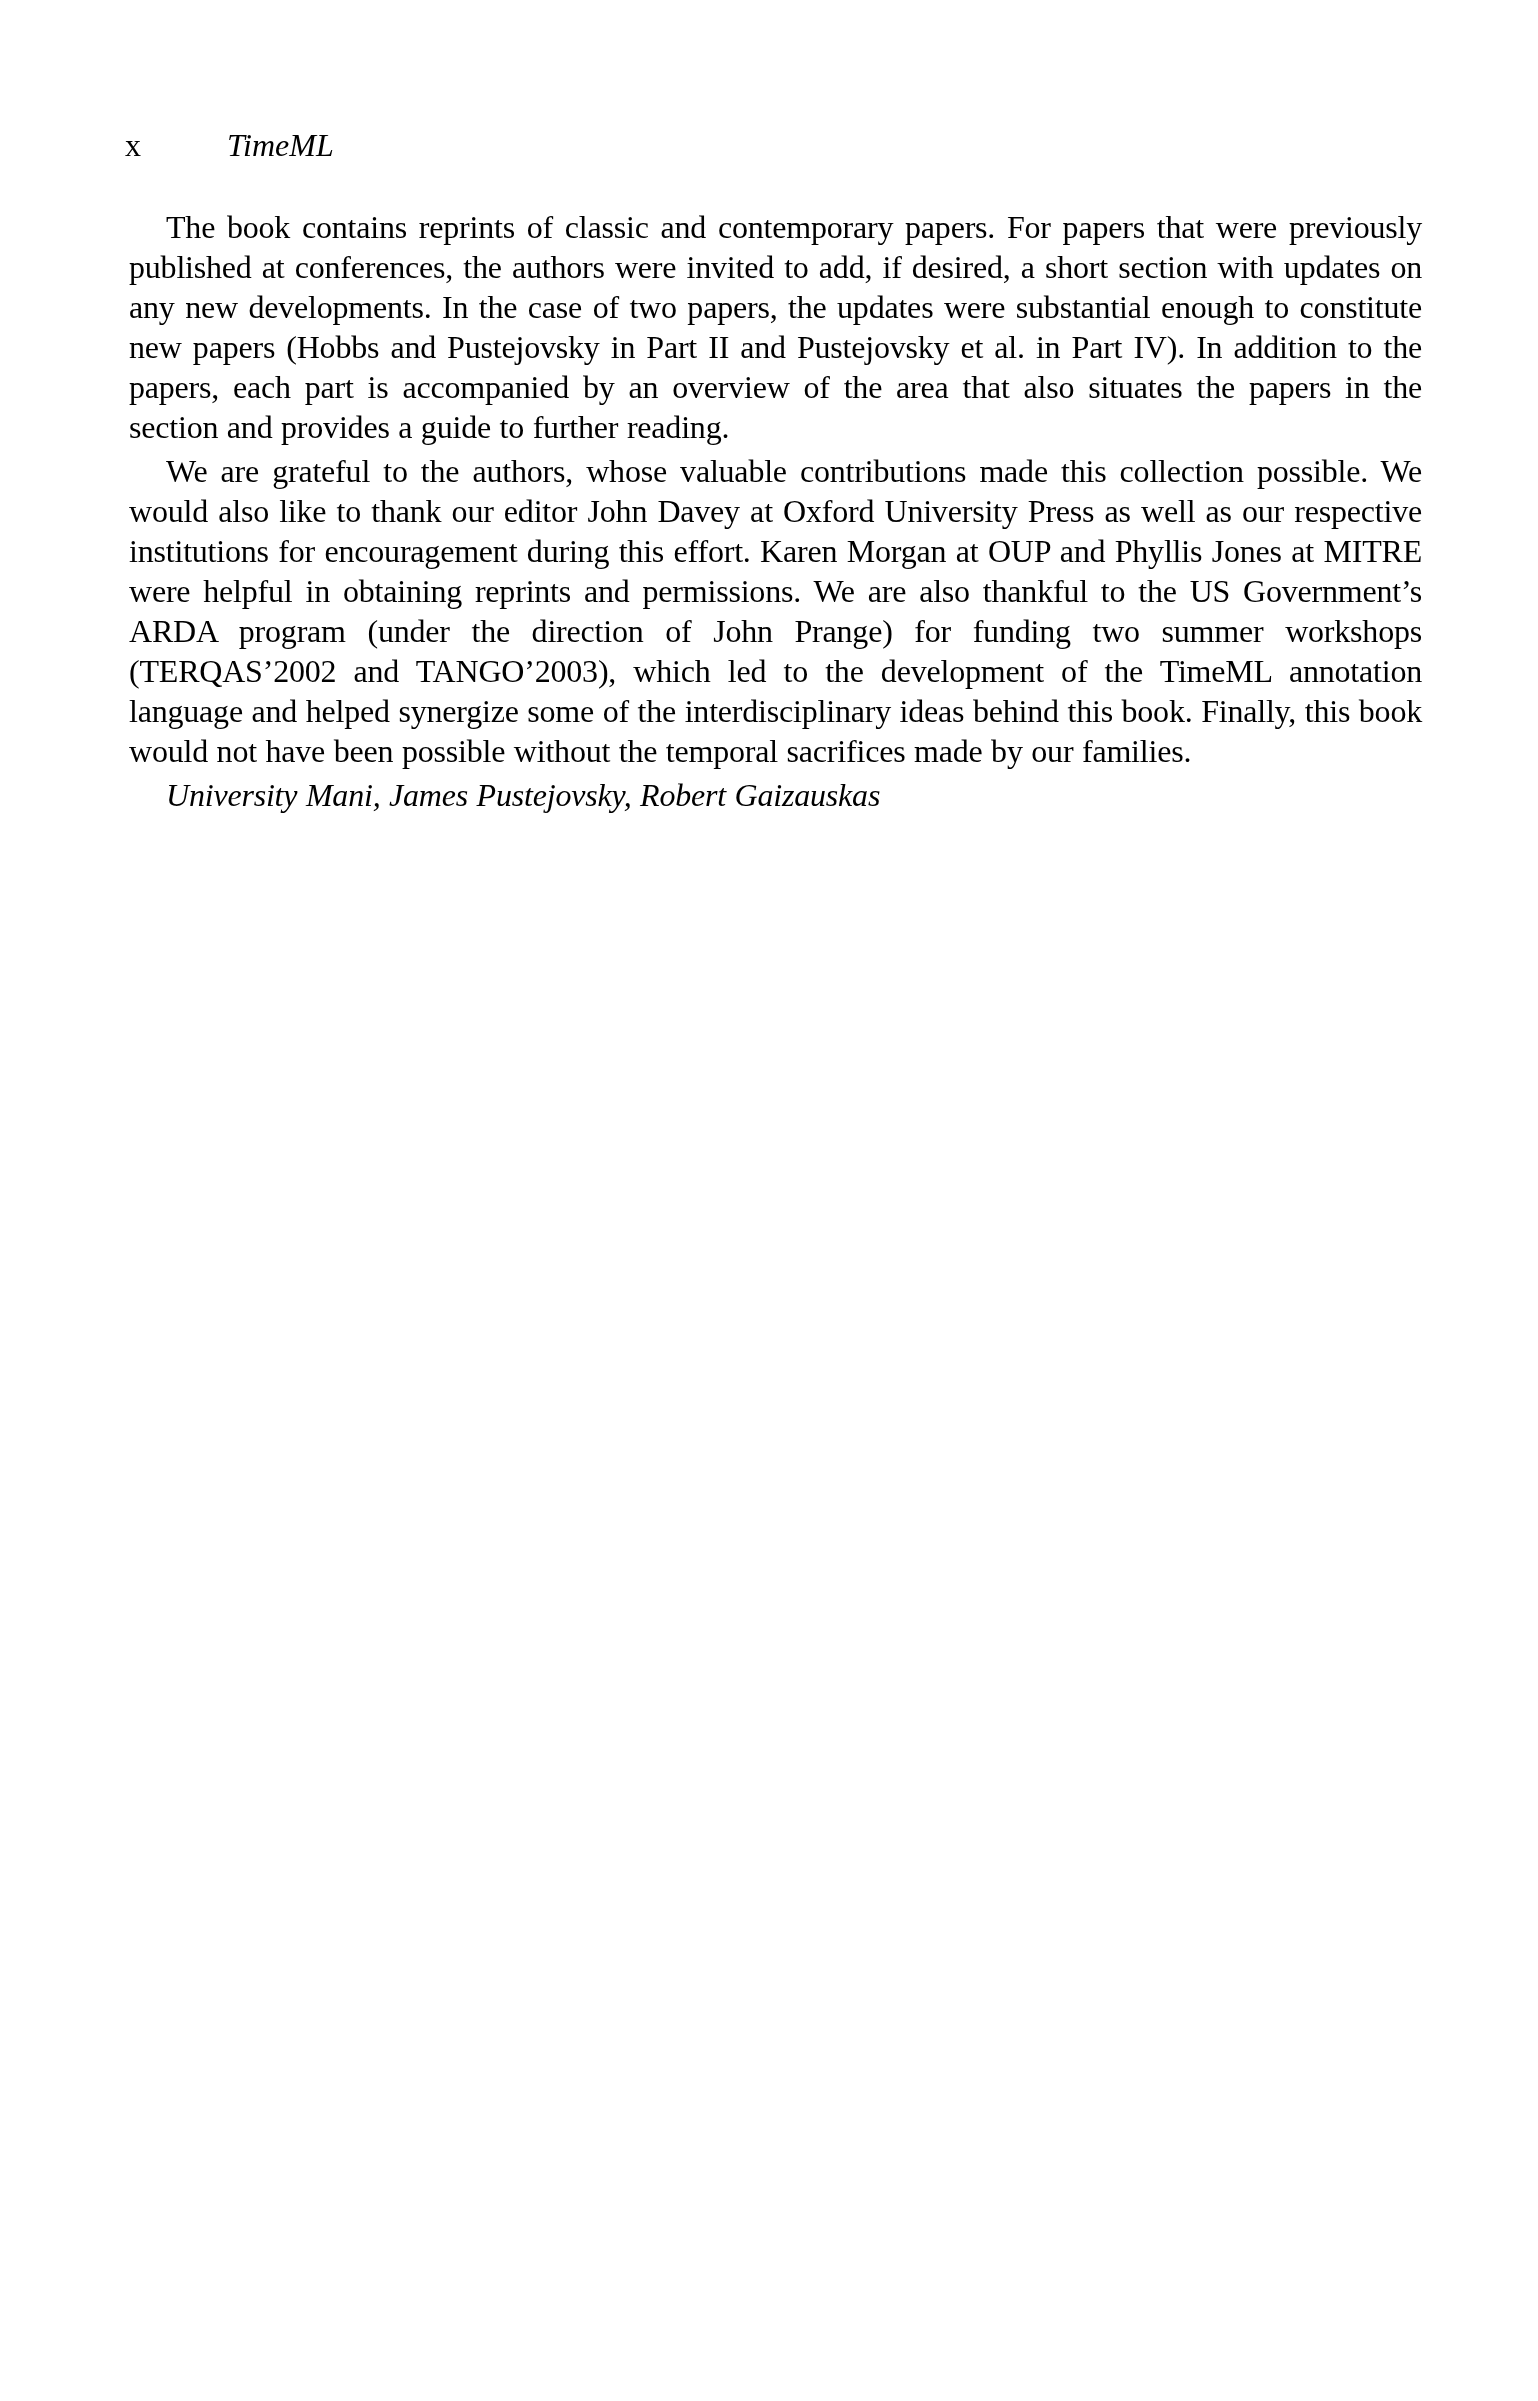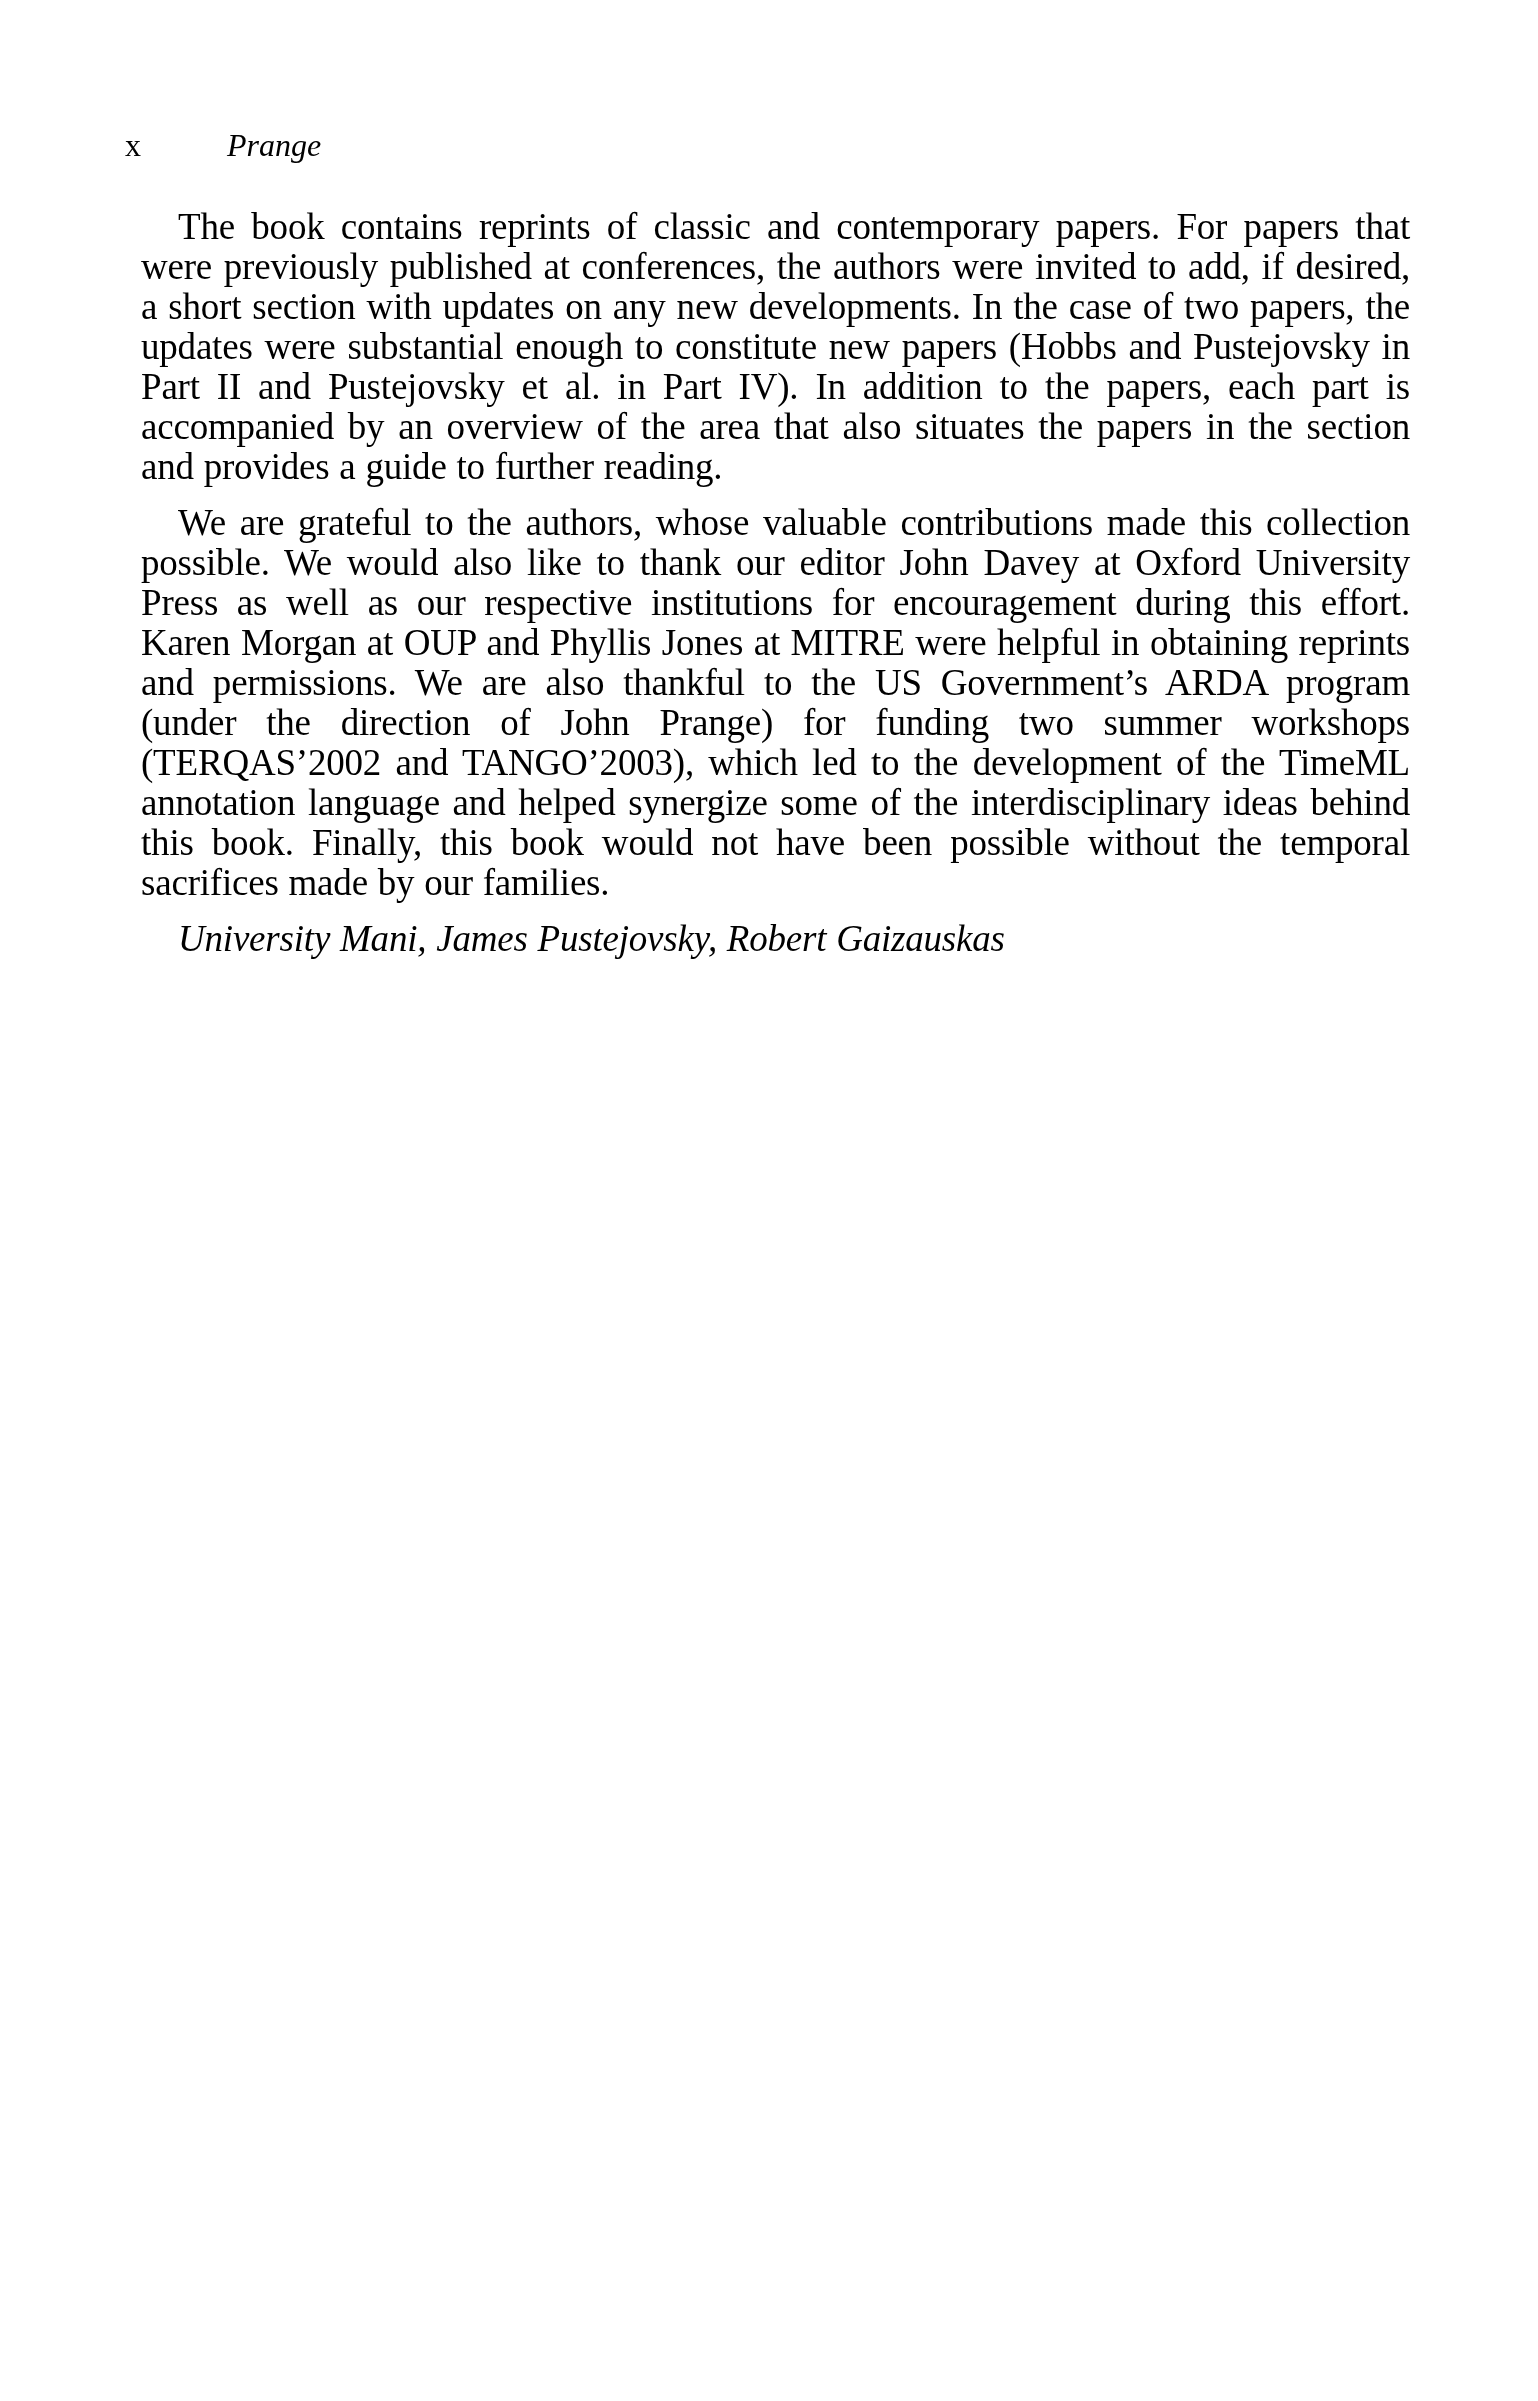--- a/index.html
+++ b/index.html
@@ -30,22 +30,22 @@
     margin-bottom: 42px;
   }
   .page-number {
     font-style: normal;
   }
   .running-title {
     font-style: italic;
     margin-left: 86px;
   }
   .body-text p {
-    margin: 16px;
-    font-size: 37px;
+    margin: 4px;
+    font-size: 32px;
     line-height: 40px;
     text-align: justify;
     text-indent: 37px;
     letter-spacing: -0.2px;
     word-spacing: 0.8px;
   }
   .signature {
     margin: 0;
     font-size: 32px;
     line-height: 40px;
@@ -55,21 +55,21 @@
   }
 </style>
 </head>
 <body>
 
 <div class="page">
   <div class="content">
 
     <div class="running-head">
       <span class="page-number">x</span>
-      <span class="running-title">Prange</span>
+      <span class="running-title">TimeML</span>
     </div>
 
     <div class="body-text">
       <p>The book contains reprints of classic and contemporary papers. For papers that were previously published at conferences, the authors were invited to add, if desired, a short section with updates on any new developments. In the case of two papers, the updates were substantial enough to constitute new papers (Hobbs and Pustejovsky in Part II and Pustejovsky et al. in Part IV). In addition to the papers, each part is accompanied by an overview of the area that also situates the papers in the section and provides a guide to further reading.</p>
       <p>We are grateful to the authors, whose valuable contributions made this collection possible. We would also like to thank our editor John Davey at Oxford University Press as well as our respective institutions for encouragement during this effort. Karen Morgan at OUP and Phyllis Jones at MITRE were helpful in obtaining reprints and permissions. We are also thankful to the US Government’s ARDA program (under the direction of John Prange) for funding two summer workshops (TERQAS’2002 and TANGO’2003), which led to the development of the TimeML annotation language and helped synergize some of the interdisciplinary ideas behind this book. Finally, this book would not have been possible without the temporal sacrifices made by our families.</p>
       <p class="signature">University Mani, James Pustejovsky, Robert Gaizauskas</p>
     </div>
 
   </div>
 </div>

